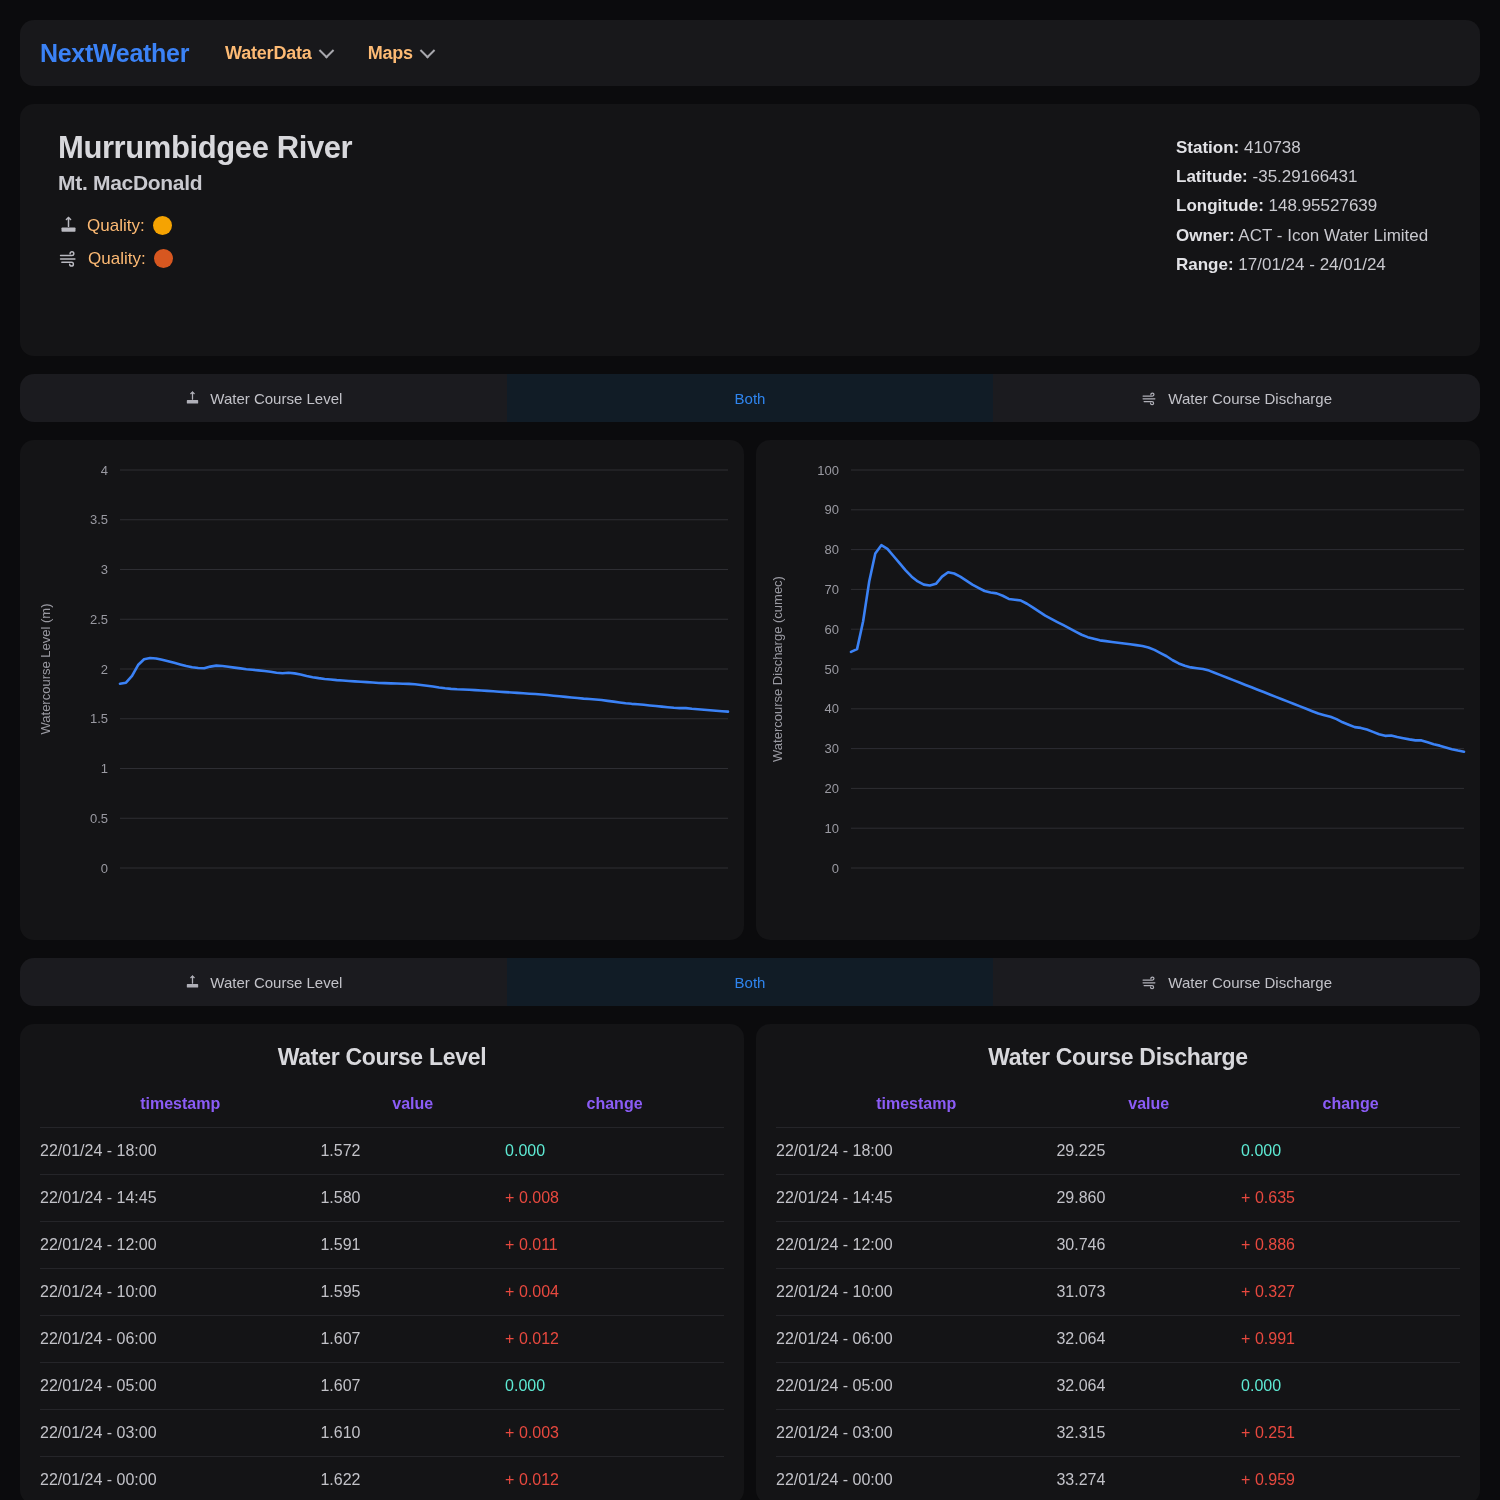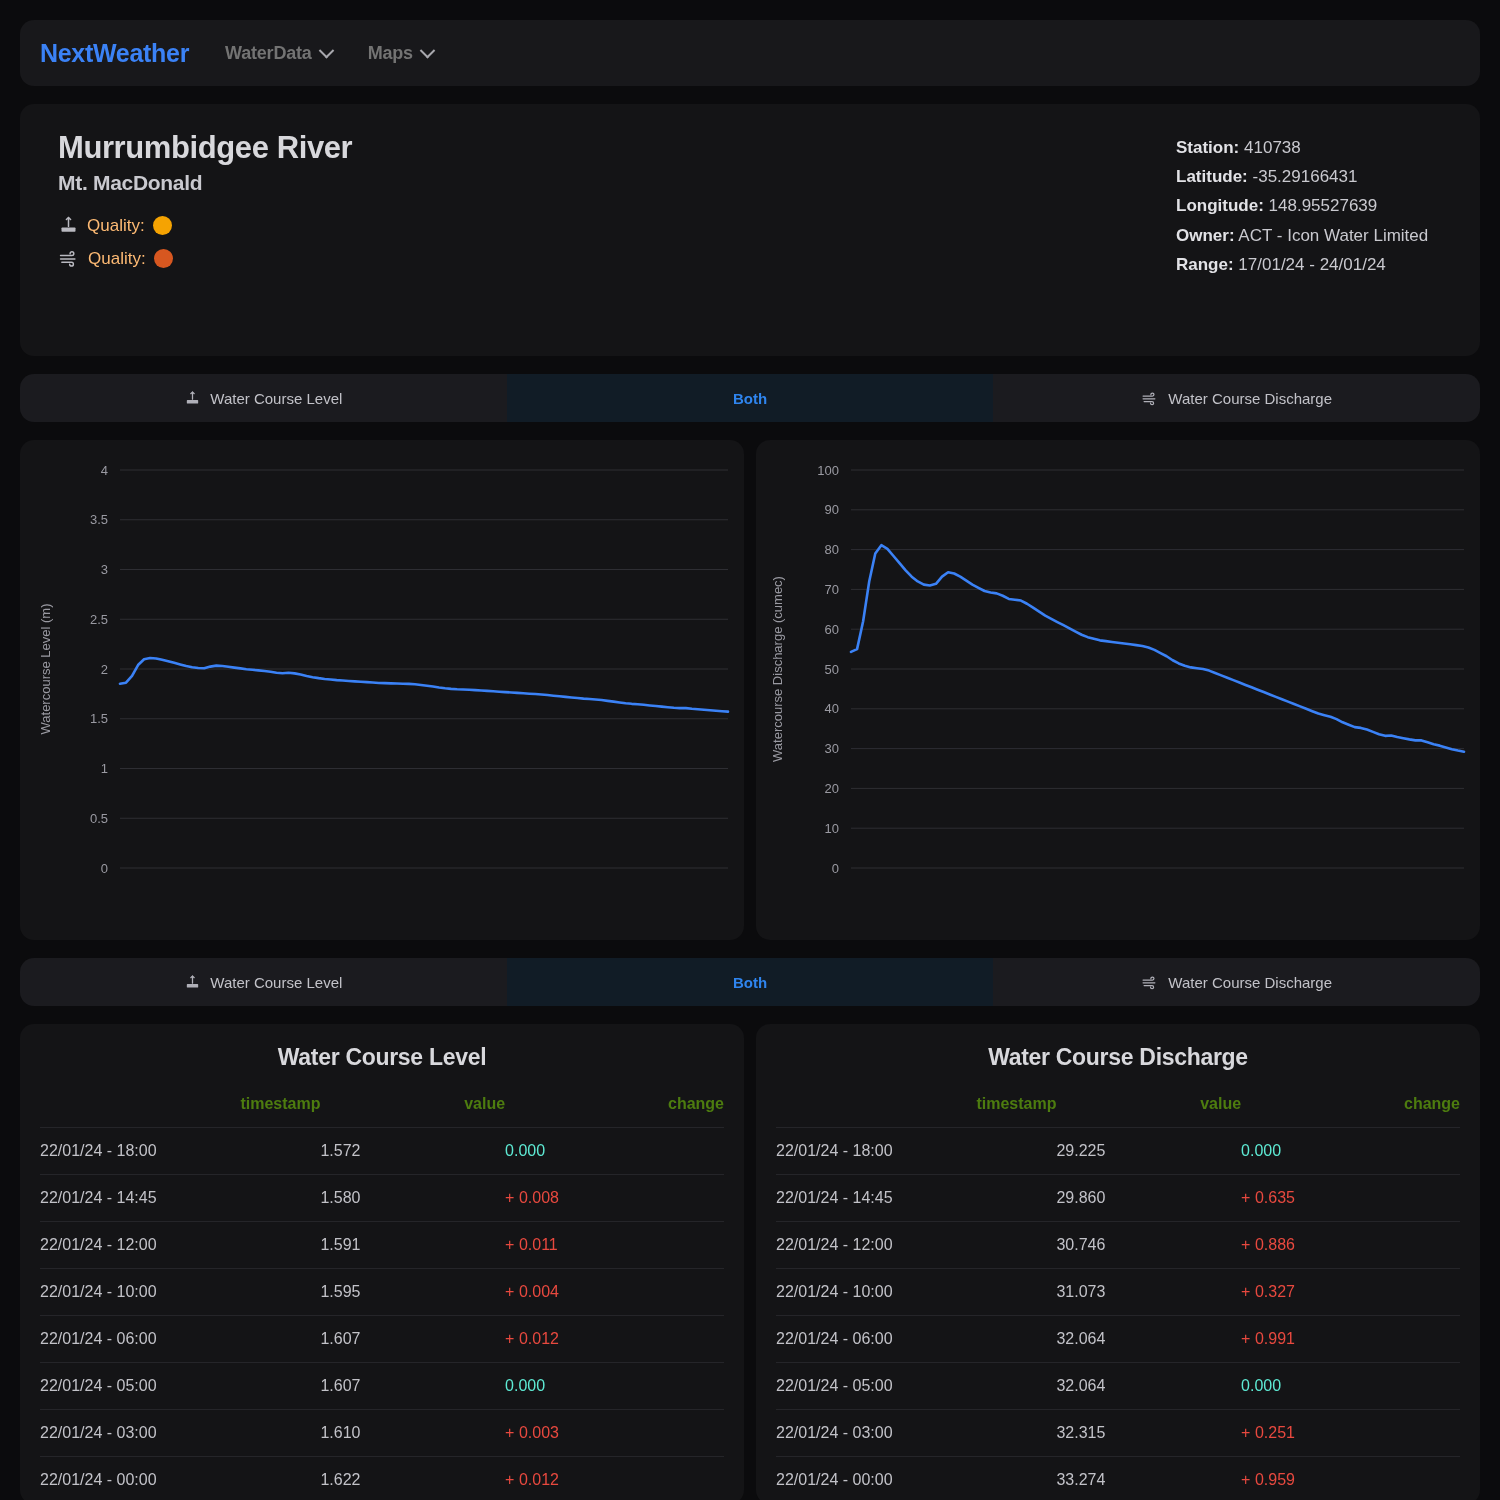--- a/index.html
+++ b/index.html
@@ -30,21 +30,21 @@
     padding: 0 20px;
     gap: 36px;
   }
   .brand {
     color: #3b82f6;
     font-size: 25px;
     font-weight: bold;
     letter-spacing: -0.3px;
   }
   .nav-item {
-    color: #737373;
+    color: #fdba74;
     font-size: 18px;
     font-weight: bold;
     display: flex;
     align-items: center;
     gap: 9px;
     letter-spacing: -0.2px;
   }
   .chev {
     display: inline-block;
     width: 11px;
@@ -116,21 +116,20 @@
     display: flex;
     align-items: center;
     justify-content: center;
     gap: 9px;
     font-size: 15px;
     color: #c2c2c8;
   }
   .tab.active {
     background: #111c26;
     color: #2f85ef;
-    font-weight: bold;
   }
 
   
   .charts {
     display: flex;
     gap: 12px;
   }
   .chart-card {
     background: #141416;
     border-radius: 14px;
@@ -158,24 +157,24 @@
   .tbl-title {
     text-align: center;
     font-size: 23px;
     font-weight: bold;
     color: #d8d8dc;
     letter-spacing: -0.3px;
     margin-bottom: 14px;
   }
   table { width: 100%; border-collapse: collapse; }
   th {
-    text-align: right;
+    text-align: center;
     font-size: 16px;
     font-weight: bold;
-    color: #4d7c0f;
+    color: #8b5cf6;
     padding: 10px 0 14px 0;
   }
   td {
     font-size: 16px;
     color: #c2c2c8;
     padding: 14px 0;
     border-top: 1px solid #252529;
   }
   tbody tr:last-child td { border-bottom: 1px solid #252529; }
   th.c-ts, td.c-ts { width: 41%; }

